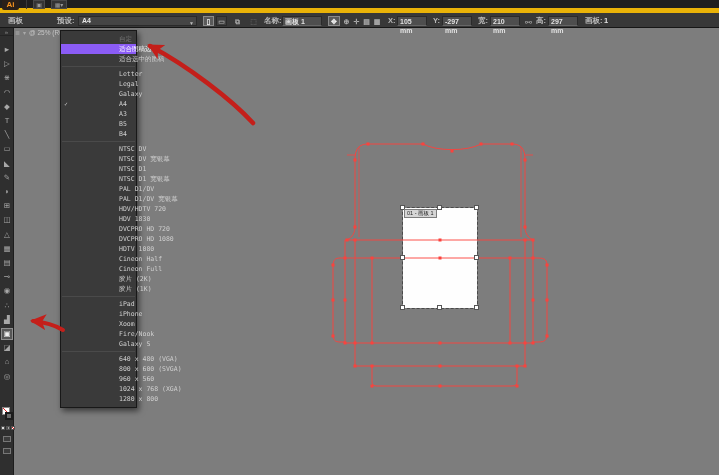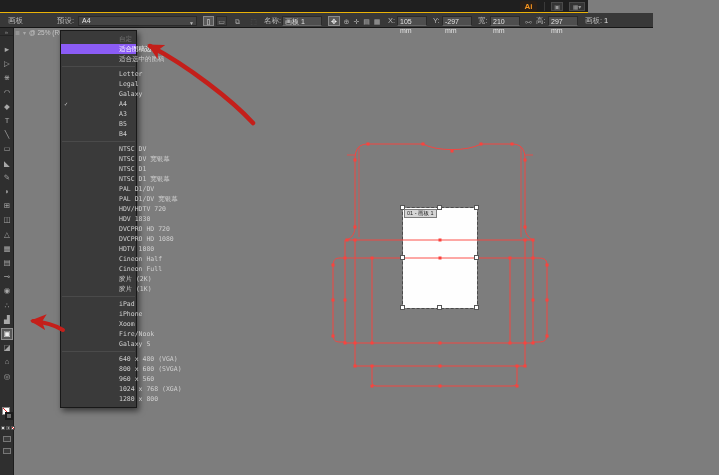--- a/index.html
+++ b/index.html
@@ -1,27 +1,27 @@
 <!DOCTYPE html>
 <html><head>
 <meta charset="utf-8">
 <style>
   * { margin:0; padding:0; box-sizing:border-box; }
   body { background:#555; font-family:"Liberation Sans", sans-serif; }
   .app { position:relative; width:719px; height:475px; overflow:hidden; background:#7d7d7d; font-family:"Liberation Sans", sans-serif; }
 
   
-  .menubar { position:absolute; left:0; top:0; width:588px; height:13px; background:#1f1f1f; border-bottom:1px solid #eab308; display:flex; align-items:center; z-index:20;justify-content:flex-end; }
+  .menubar { position:absolute; left:0; top:0; width:719px; height:13px; background:#1f1f1f; border-bottom:5px solid #eab308; display:flex; align-items:center; z-index:20; }
   .ai-logo { width:17px; height:11px; margin:0 4px 0 2px; background:#2a2019; color:#f7941e; font-size:8px; font-weight:bold; text-align:center; line-height:11px; border-radius:2px; }
   .menu-item { color:#c9c9c9; font-size:7.5px; padding:0 4.5px; line-height:13px; white-space:nowrap; }
   .mb-sep { width:1px; height:9px; background:#3a3a3a; margin:0 3px; }
   .mb-icon { width:12px; height:9px; background:#343434; border:1px solid #4a4a4a; margin:0 3px; color:#999; font-size:6px; line-height:8px; text-align:center; }
 
   
-  .controlbar { position:absolute; left:0; top:13px; width:653px; height:15px; background:#383838; border-bottom:1px solid #161616; z-index:19; }
+  .controlbar { position:absolute; left:0; top:13px; width:719px; height:15px; background:#383838; border-bottom:1px solid #161616; z-index:19;font-weight:bold; }
   .cb-label { position:absolute; top:3px; color:#b9b9b9; font-size:7.5px; white-space:nowrap; }
   .cb-field { position:absolute; top:2.5px; height:10px; background:#4e4e4e; border:1px solid #2a2a2a; border-bottom-color:#666; color:#e2e2e2; font-size:7px; padding:0 2px; line-height:9px; }
   .cb-btn { position:absolute; top:2.5px; width:11px; height:10px; background:#404040; border:1px solid #2b2b2b; color:#a9a9a9; font-size:7px; text-align:center; line-height:9px; }
   .cb-btn.pressed { background:#5a5a5a; border-color:#8a8a8a; color:#eee; }
   .cb-btn.dim { color:#5f5f5f; }
   .preset-combo { position:absolute; left:78px; top:2.5px; width:119px; height:10px; background:#454545; border:1px solid #2a2a2a; color:#e5e5e5; font-size:7px; line-height:8px; padding:0 3px; }
   .preset-combo .caret { position:absolute; right:2px; top:2px; font-size:5px; color:#bbb; }
 
   
   .toolbar { position:absolute; left:0; top:28px; width:14px; height:447px; background:#2f2f2f; border-right:1px solid #1d1d1d; z-index:15; }

